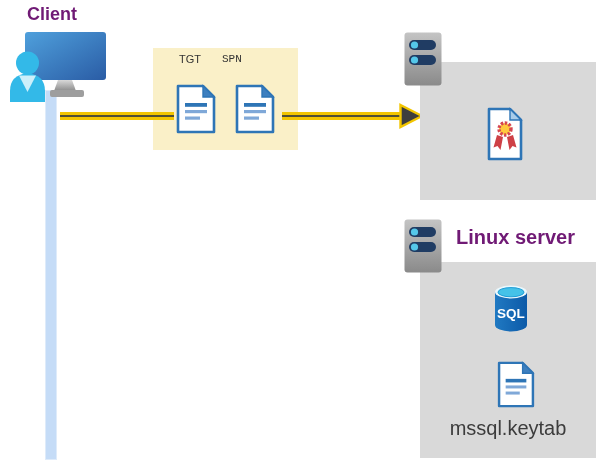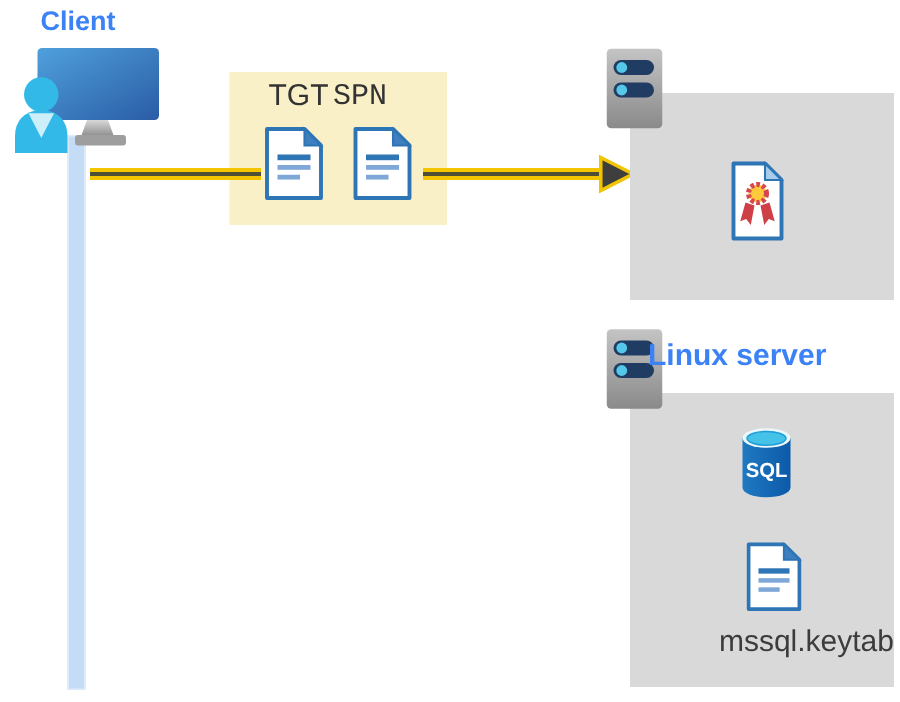--- a/index.html
+++ b/index.html
@@ -1,28 +1,28 @@
 <!DOCTYPE html>
 <html><head>
 <meta charset="utf-8">
 <style>
   html,body{margin:0;padding:0;background:#ffffff;}
   .canvas{
     position:relative;width:600px;height:468px;background:#ffffff;
     font-family:"Liberation Sans", sans-serif;overflow:hidden;
   }
   .abs{position:absolute;}
-  .heading{font-weight:bold;color:#3b82f6;font-size:20px;line-height:1.18;}
+  .heading{font-weight:bold;color:#701a75;font-size:20px;line-height:1.18;}
   .client-heading{left:27px;top:4px;font-size:18px;}
   .dc-heading{left:456px;top:6px;width:140px;}
-  .linux-heading{left:432px;top:226px;width:140px;white-space:nowrap;}
-  .ticket-label{font-size:20px;color:#333333;top:53px;}
+  .linux-heading{left:456px;top:226px;width:140px;white-space:nowrap;}
+  .ticket-label{font-size:11px;color:#333333;top:53px;}
   .tgt-label{left:179px;}
   .spn-label{left:222px;font-family:Liberation Mono, monospace;}
-  .keytab-label{left:420px;top:417px;width:176px;text-align:right;font-size:20px;color:#3c3c3c;}
+  .keytab-label{left:420px;top:417px;width:176px;text-align:center;font-size:20px;color:#3c3c3c;}
   .ticket-box{left:153px;top:48px;width:145px;height:102px;background:#FAF0C8;}
   .panel{background:#D9D9D9;}
   .dc-panel{left:420px;top:62px;width:176px;height:138px;}
   .linux-panel{left:420px;top:262px;width:176px;height:196px;}
   .client-line{left:45px;top:90px;width:12px;height:370px;background:#C5DCF7;border:1px solid #DEEBFA;box-sizing:border-box;}
   .arrow-seg{height:8px;top:112px;background:linear-gradient(to bottom,#F2C500 0,#F2C500 2.6px,#4F4F35 2.6px,#4F4F35 5.3px,#F2C500 5.3px,#F2C500 8px);}
   .arrow-seg1{left:60px;width:114px;}
   .arrow-seg2{left:282px;width:118px;}
   .arrowhead{left:399px;top:103px;}
   .client-icon{left:8px;top:30px;}

